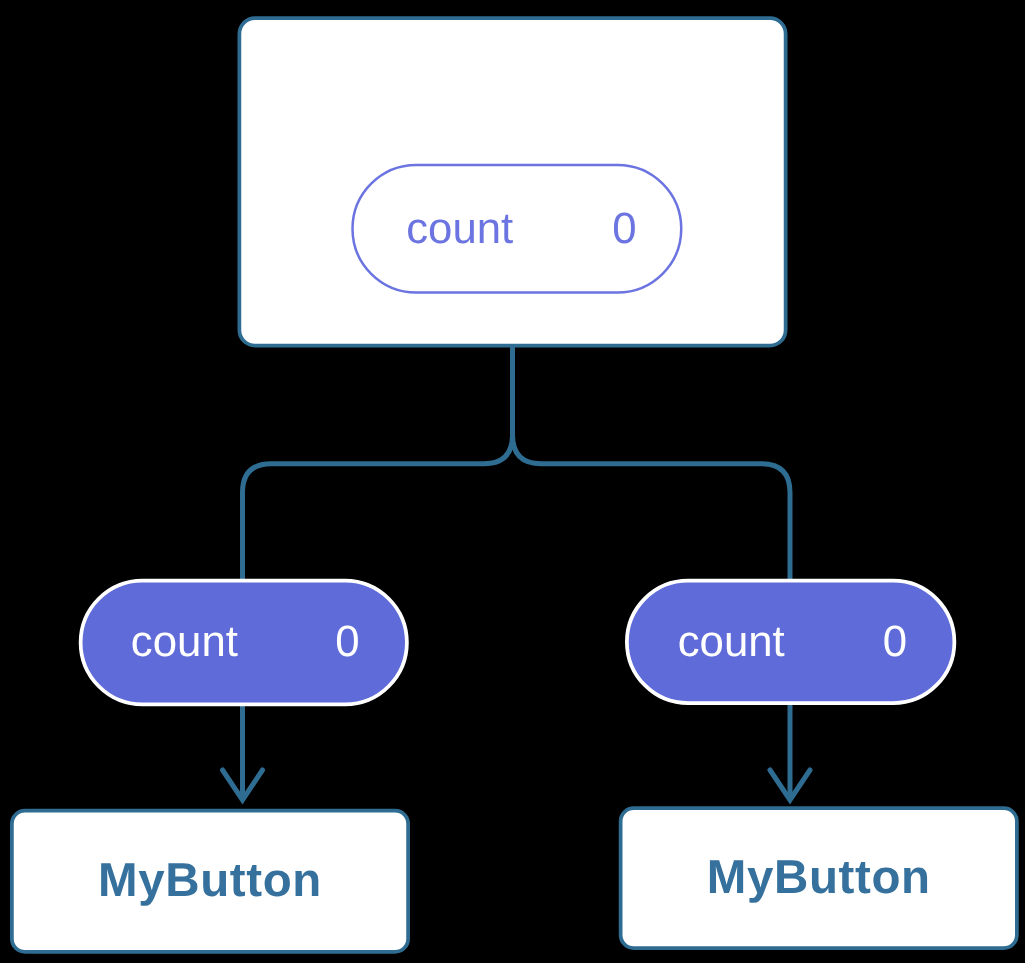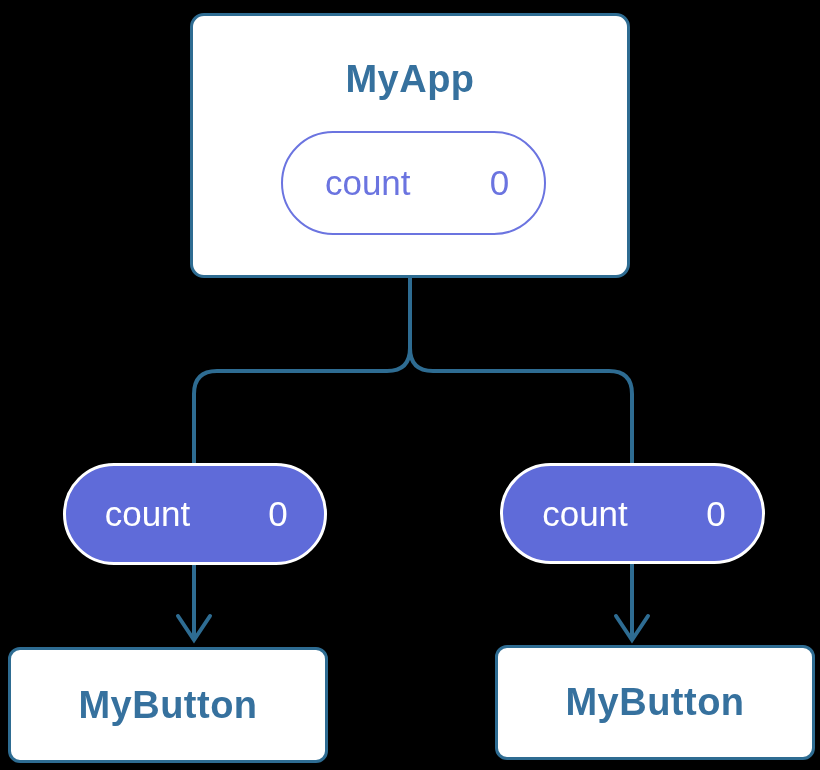--- a/index.html
+++ b/index.html
@@ -125,21 +125,20 @@
 <div class="canvas">
 
   <svg class="connector-layer" viewBox="0 0 820 770" xmlns="http://www.w3.org/2000/svg" fill="none" stroke="#2E6C92" stroke-width="4">
     <path d="M410 276 L410 348 Q410 371 387 371 L217 371 Q194 371 194 394 L194 637"></path>
     <path d="M410 276 L410 348 Q410 371 433 371 L609 371 Q632 371 632 394 L632 637"></path>
     <path stroke-linecap="round" d="M178 616 L194 640 L210 616"></path>
     <path stroke-linecap="round" d="M616 616 L632 640 L648 616"></path>
   </svg>
 
   <div class="node-box parent">
-    <div class="node-title">MyApp</div>
     <div class="state-pill outlined">
       <div class="seg-label">count</div>
       <div class="seg-divider"></div>
       <div class="seg-value">0</div>
     </div>
   </div>
 
   <div class="state-pill filled pill-left">
     <div class="seg-label">count</div>
     <div class="seg-divider"></div>

